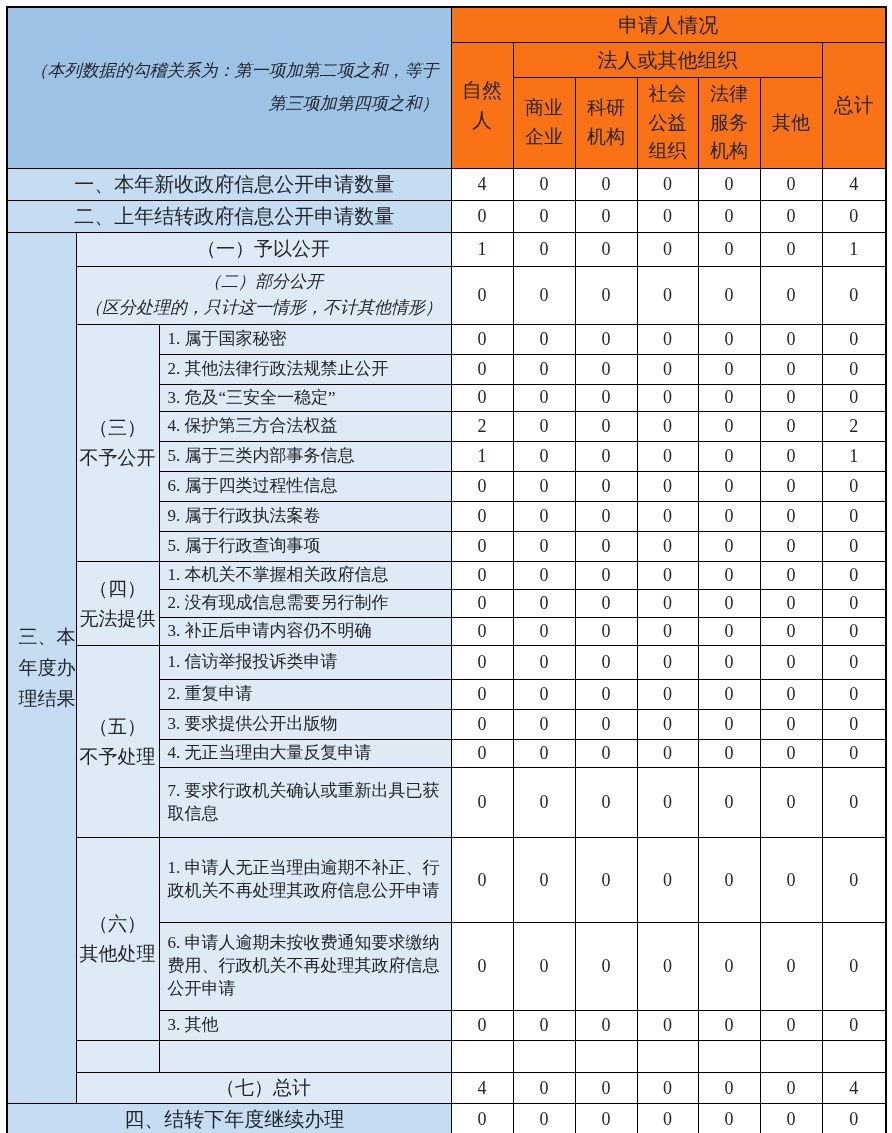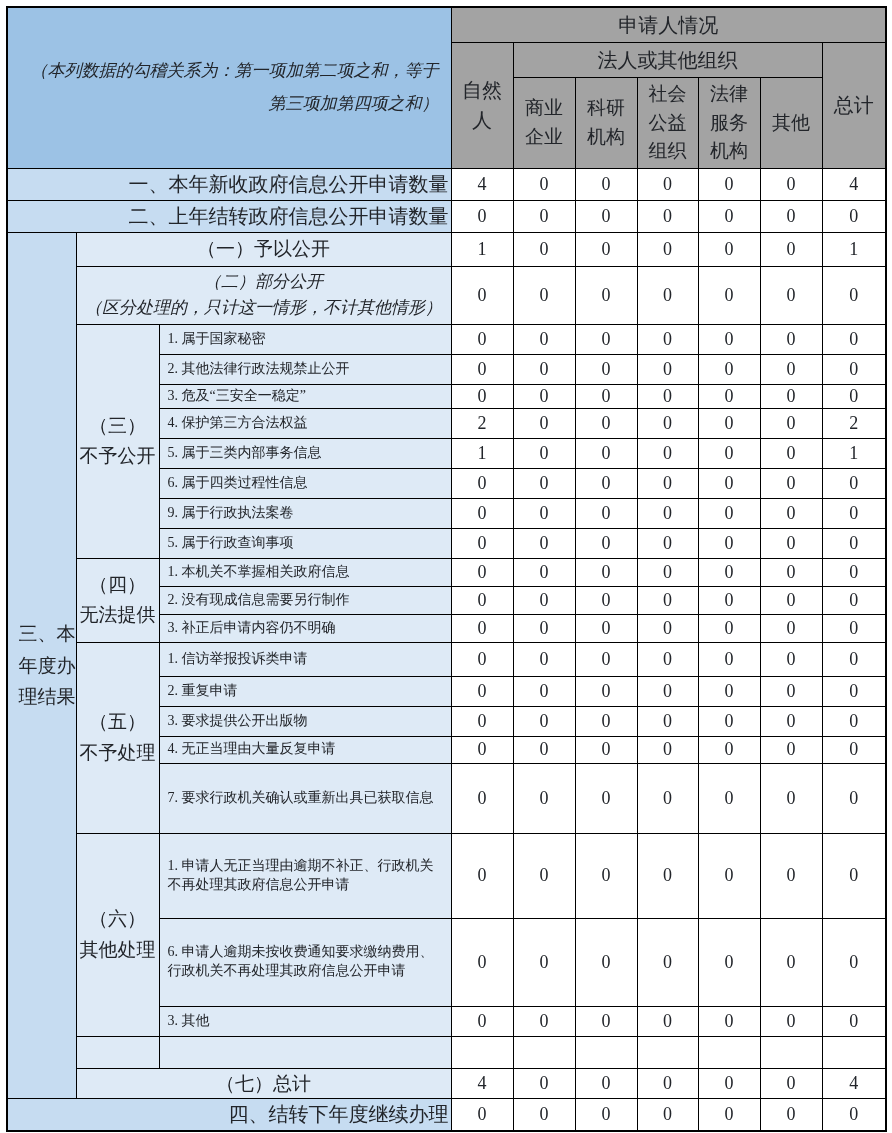--- a/index.html
+++ b/index.html
@@ -12,40 +12,40 @@
     border-collapse:collapse;table-layout:fixed;
     margin:6px 0 0 6px;border:2px solid #000;
   }
   td{border:1px solid #000;overflow:hidden;padding:0;}
   
   .note{
     background:#9CC2E5;font-style:italic;font-size:17px;line-height:1.9;
     text-align:right;vertical-align:middle;padding:6px 12px 6px 12px;
   }
   .hdr{
-    background:#a3a3a3;text-align:center;vertical-align:middle;
+    background:#f97316;text-align:center;vertical-align:middle;
     font-size:20px;line-height:1.5;white-space:pre-line;padding:2px;
   }
   .hdr2{font-size:19px;}
   
   .band{
-    background:#C6DCF1;font-size:20px;text-align:right;
+    background:#C6DCF1;font-size:20px;text-align:center;
     vertical-align:middle;padding:2px 2px 2px 12px;
   }
   .sec{
     background:#C6DCF1;text-align:right;vertical-align:middle;
     font-size:19px;line-height:1.65;white-space:pre-line;
   }
   
   .grp{
     background:#DEEAF6;text-align:center;vertical-align:middle;
     font-size:19px;line-height:1.6;white-space:pre-line;
   }
   .lbl{
-    background:#DEEAF6;font-size:14px;text-align:left;
+    background:#DEEAF6;font-size:17px;text-align:left;
     vertical-align:middle;line-height:1.35;padding:2px 6px 2px 8px;
   }
   .ctr{
     background:#DEEAF6;text-align:center;vertical-align:middle;
     font-size:19px;line-height:1.55;white-space:pre-line;
   }
   .small{font-size:17px;font-style:italic;}
   
   .v{
     background:#ffffff;text-align:center;vertical-align:middle;font-size:18px;

